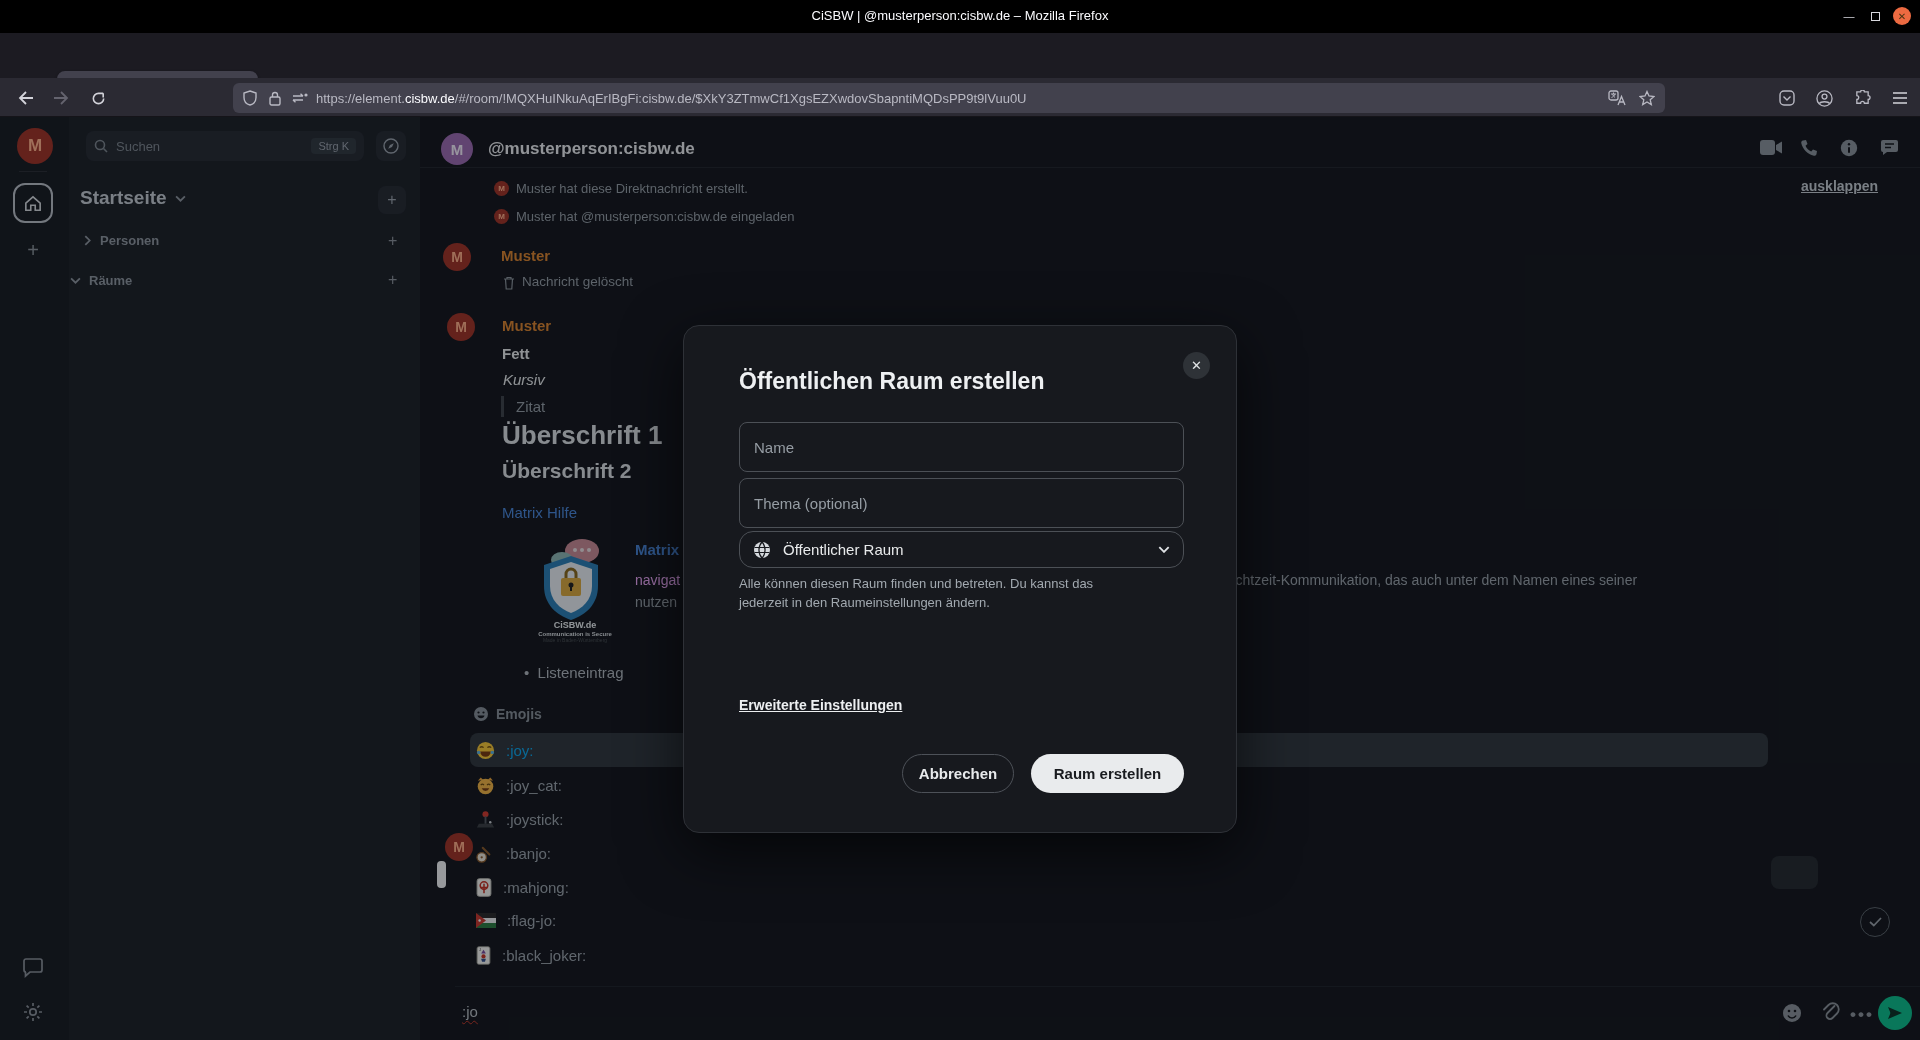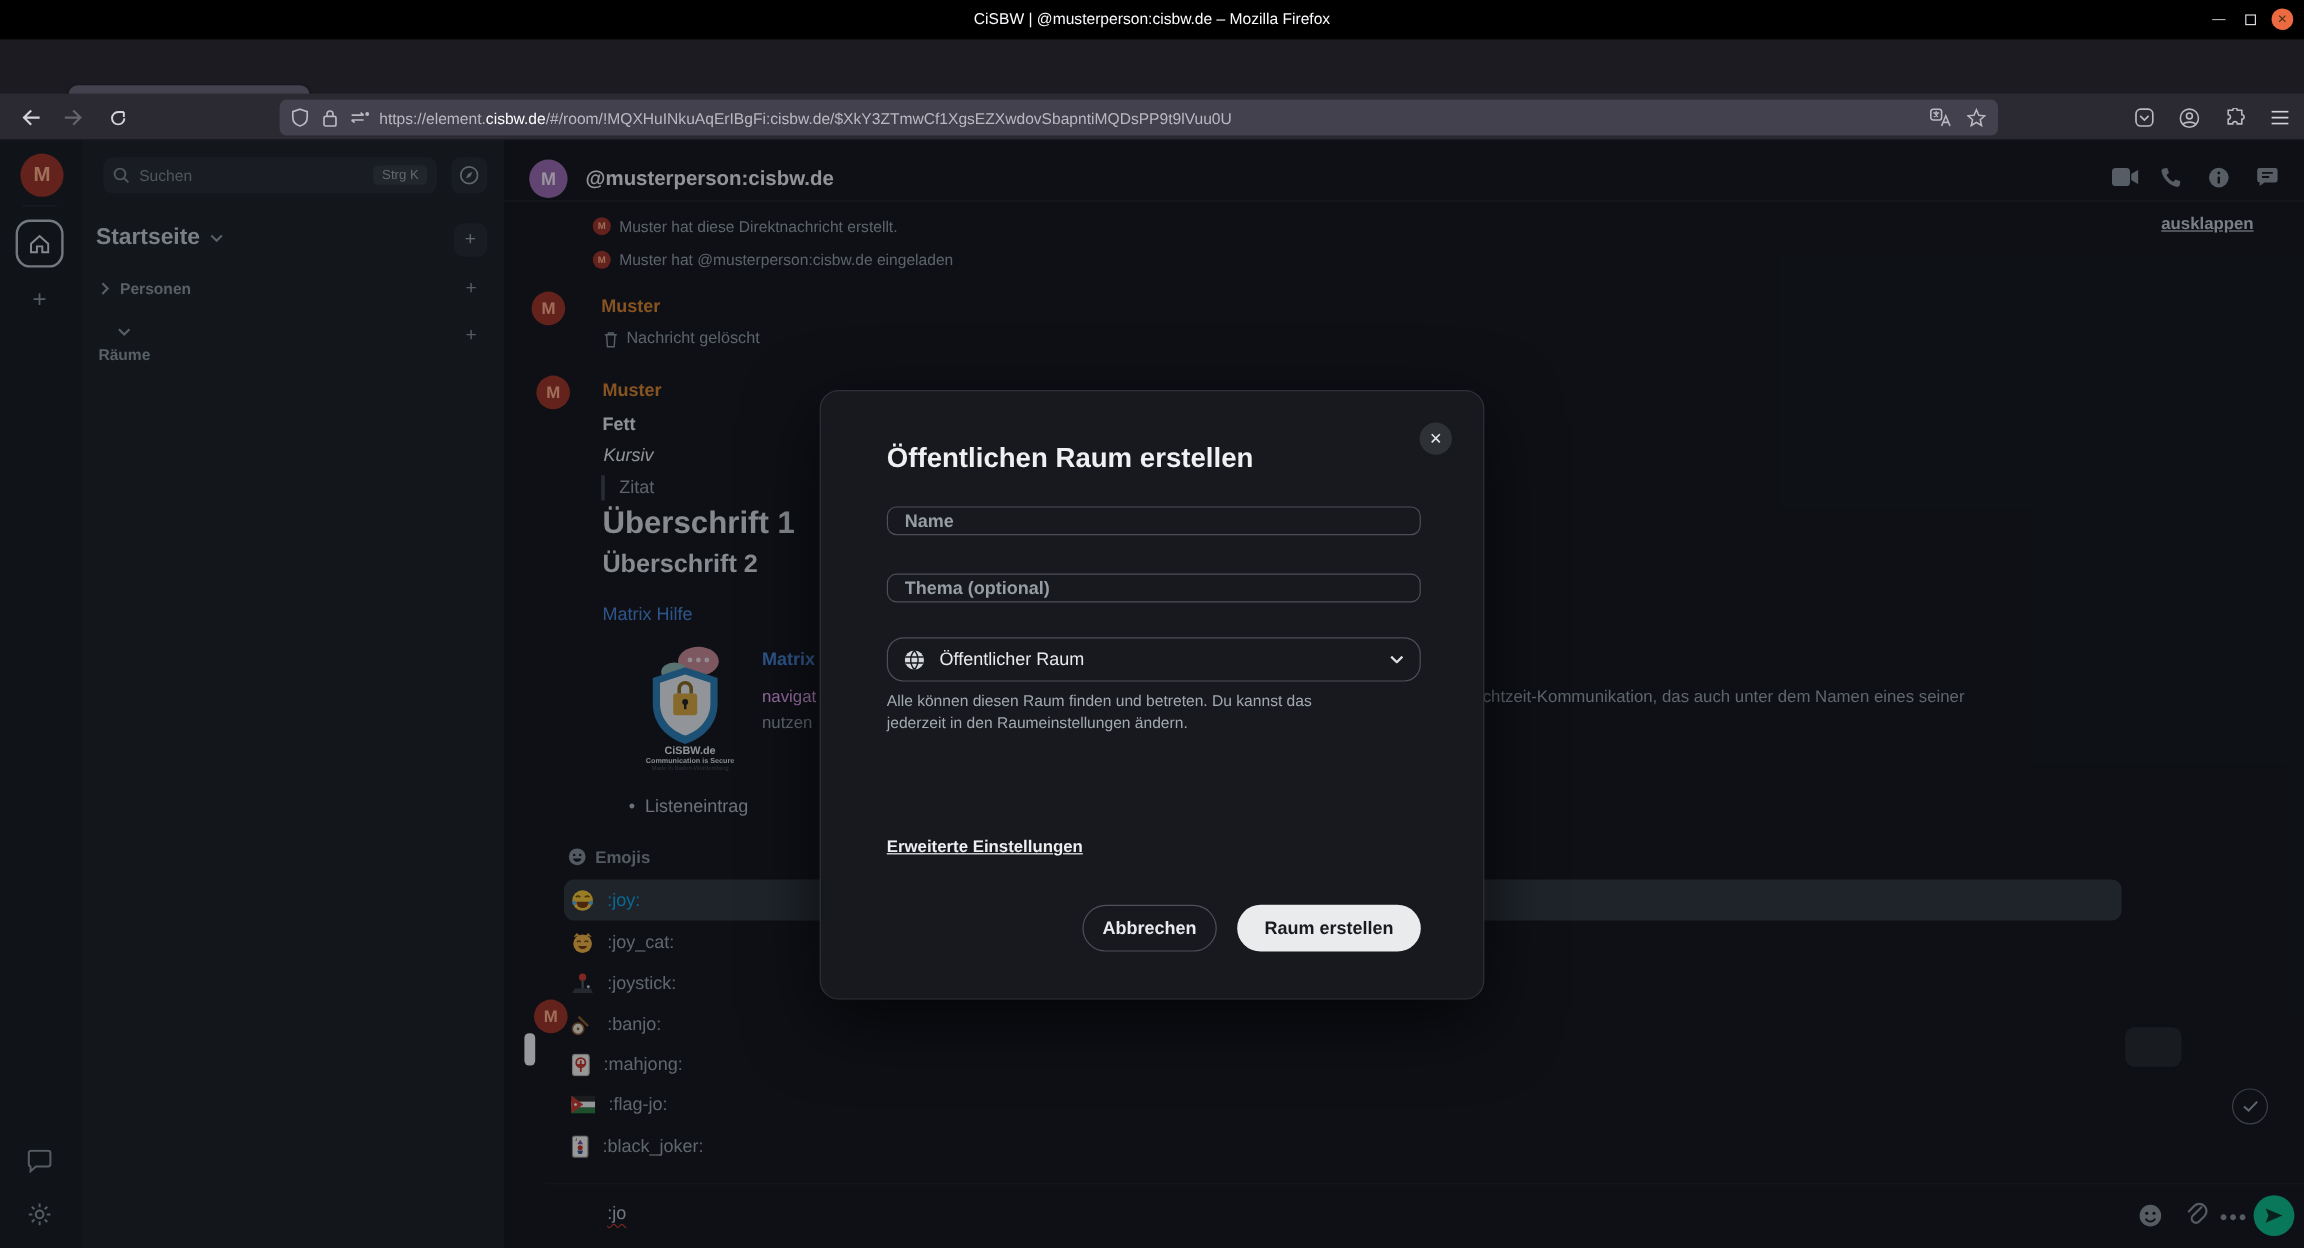--- a/index.html
+++ b/index.html
@@ -51,21 +51,21 @@
   .link { color:#4a86d8; }
 
   .emoji-row-label { font-size:15px; color:#9aa2aa; }
   .selrow { position:absolute; left:470px; top:733px; width:1298px; height:34px; background:#31373e; border-radius:8px; }
 
   .dim { position:absolute; left:0; top:117px; width:1920px; height:923px; background:rgba(2,5,10,0.38); z-index:50; pointer-events:none; }
 
   
   .modal { position:absolute; left:683px; top:325px; width:554px; height:508px; background:#17191e; border:1px solid #2e3137; border-radius:16px; box-shadow:0 18px 60px rgba(0,0,0,.65); z-index:100; }
   .modal-title { position:absolute; left:55px; top:42px; font-size:23px; font-weight:bold; color:#eef0f2; }
-  .m-input { position:absolute; left:55px; width:445px; height:24px; background:transparent; border:1px solid #4c5056; border-radius:8px; color:#fdba74; font-size:15px; padding:0 14px; font-family:inherit;font-weight:bold; }
+  .m-input { position:absolute; left:55px; width:445px; height:50px; background:transparent; border:1px solid #4c5056; border-radius:8px; color:#fdba74; font-size:15px; padding:0 14px; font-family:inherit; }
   .m-input::placeholder { color:#969da4; opacity:1; }
   .m-select { position:absolute; left:55px; top:205px; width:445px; height:37px; border:1px solid #4c5056; border-radius:14px; display:flex; align-items:center; padding:0 13px; color:#e8eaeb; font-size:15px; }
   .m-desc { position:absolute; left:55px; font-size:13px; color:#a2a9b0; }
   .fieldset { position:absolute; left:55px; top:308px; width:268px; height:44px; border:1px solid #4c5056; border-radius:8px; }
   .fieldset .legend { position:absolute; left:10px; top:-7px; background:#17191e; padding:0 4px; font-size:11px; color:#a2a9b0; }
   .pill-btn { position:absolute; top:428px; height:39px; border-radius:20px; display:flex; align-items:center; justify-content:center; font-size:15px; font-weight:bold; }
 </style>
 </head>
 <body>
 
@@ -214,21 +214,21 @@
   <div class="sq-btn" style="left:378px;top:186px;width:28px;height:28px;font-size:16px;">+</div>
 
   <div class="abs" style="left:84px;top:233px;display:flex;align-items:center;gap:9px;">
     <svg width="7" height="11" viewBox="0 0 6 10">
         <path d="M1 1 L5 5 L1 9" fill="none" stroke="#8e969e" stroke-width="1.6"></path>
       </svg>
     <span class="sec-label">Personen</span>
   </div>
   <div class="abs ico plus" style="left:388px;top:233px;font-size:16px;">+</div>
 
-  <div class="abs" style="left:82px;top:273px;display:flex;align-items:center;gap:8px;flex-direction:column;">
+  <div class="abs" style="left:70px;top:273px;display:flex;align-items:center;gap:8px;">
     <svg width="11" height="7" viewBox="0 0 10 6">
         <path d="M1 1 L5 5 L9 1" fill="none" stroke="#8e969e" stroke-width="1.6"></path>
       </svg>
     <span class="sec-label">Räume</span>
   </div>
   <div class="abs ico plus" style="left:388px;top:272px;font-size:16px;">+</div>
 
   <div class="abs avatar av-purple" style="left:441px;top:133px;width:32px;height:32px;font-size:15px;">M</div>
   <div class="abs" style="left:488px;top:139px;font-size:17px;font-weight:bold;color:#e8eaed;">@musterperson:cisbw.de</div>
   <div class="abs ico" style="left:1760px;top:140px;">
@@ -388,21 +388,21 @@
         <rect x="0.7" y="0.7" width="13.6" height="18.6" rx="2" fill="#f4f4f0" stroke="#8c8c86" stroke-width="1"></rect>
         <path d="M7.5 4 L5 8 H10 Z" fill="#7a4a9e"></path>
         <circle cx="7.5" cy="11" r="2.2" fill="#c43226"></circle>
         <path d="M5 13.5 h5 l-1 3 h-3 Z" fill="#34508c"></path>
         <text x="2.8" y="5.5" font-size="4" fill="#333">J</text>
       </svg>
     <span class="emoji-row-label">:black_joker:</span>
   </div>
 
   <div class="divider-h" style="left:455px;top:986px;width:1465px;background:#20242a;"></div>
-  <div class="abs" style="left:462px;top:1003px;font-size:15px;color:#b9bfc5;text-decoration:underline wavy #c0392b 1px;text-underline-offset:3px;margin-left:44px;">:jo</div>
+  <div class="abs" style="left:462px;top:1003px;font-size:15px;color:#b9bfc5;text-decoration:underline wavy #c0392b 1px;text-underline-offset:3px;">:jo</div>
   <div class="abs ico" style="left:1782px;top:1003px;">
     <svg width="20" height="20" viewBox="0 0 20 20">
         <circle cx="10" cy="10" r="9" fill="#8b9299"></circle>
         <circle cx="7" cy="8" r="1.3" fill="#15181d"></circle>
         <circle cx="13" cy="8" r="1.3" fill="#15181d"></circle>
         <path d="M6 12.5 a4.5 4.5 0 0 0 8 0" stroke="#15181d" stroke-width="1.5" fill="none"></path>
       </svg>
   </div>
   <div class="abs ico" style="left:1820px;top:1001px;">
     <svg width="20" height="22" viewBox="0 0 20 22">

